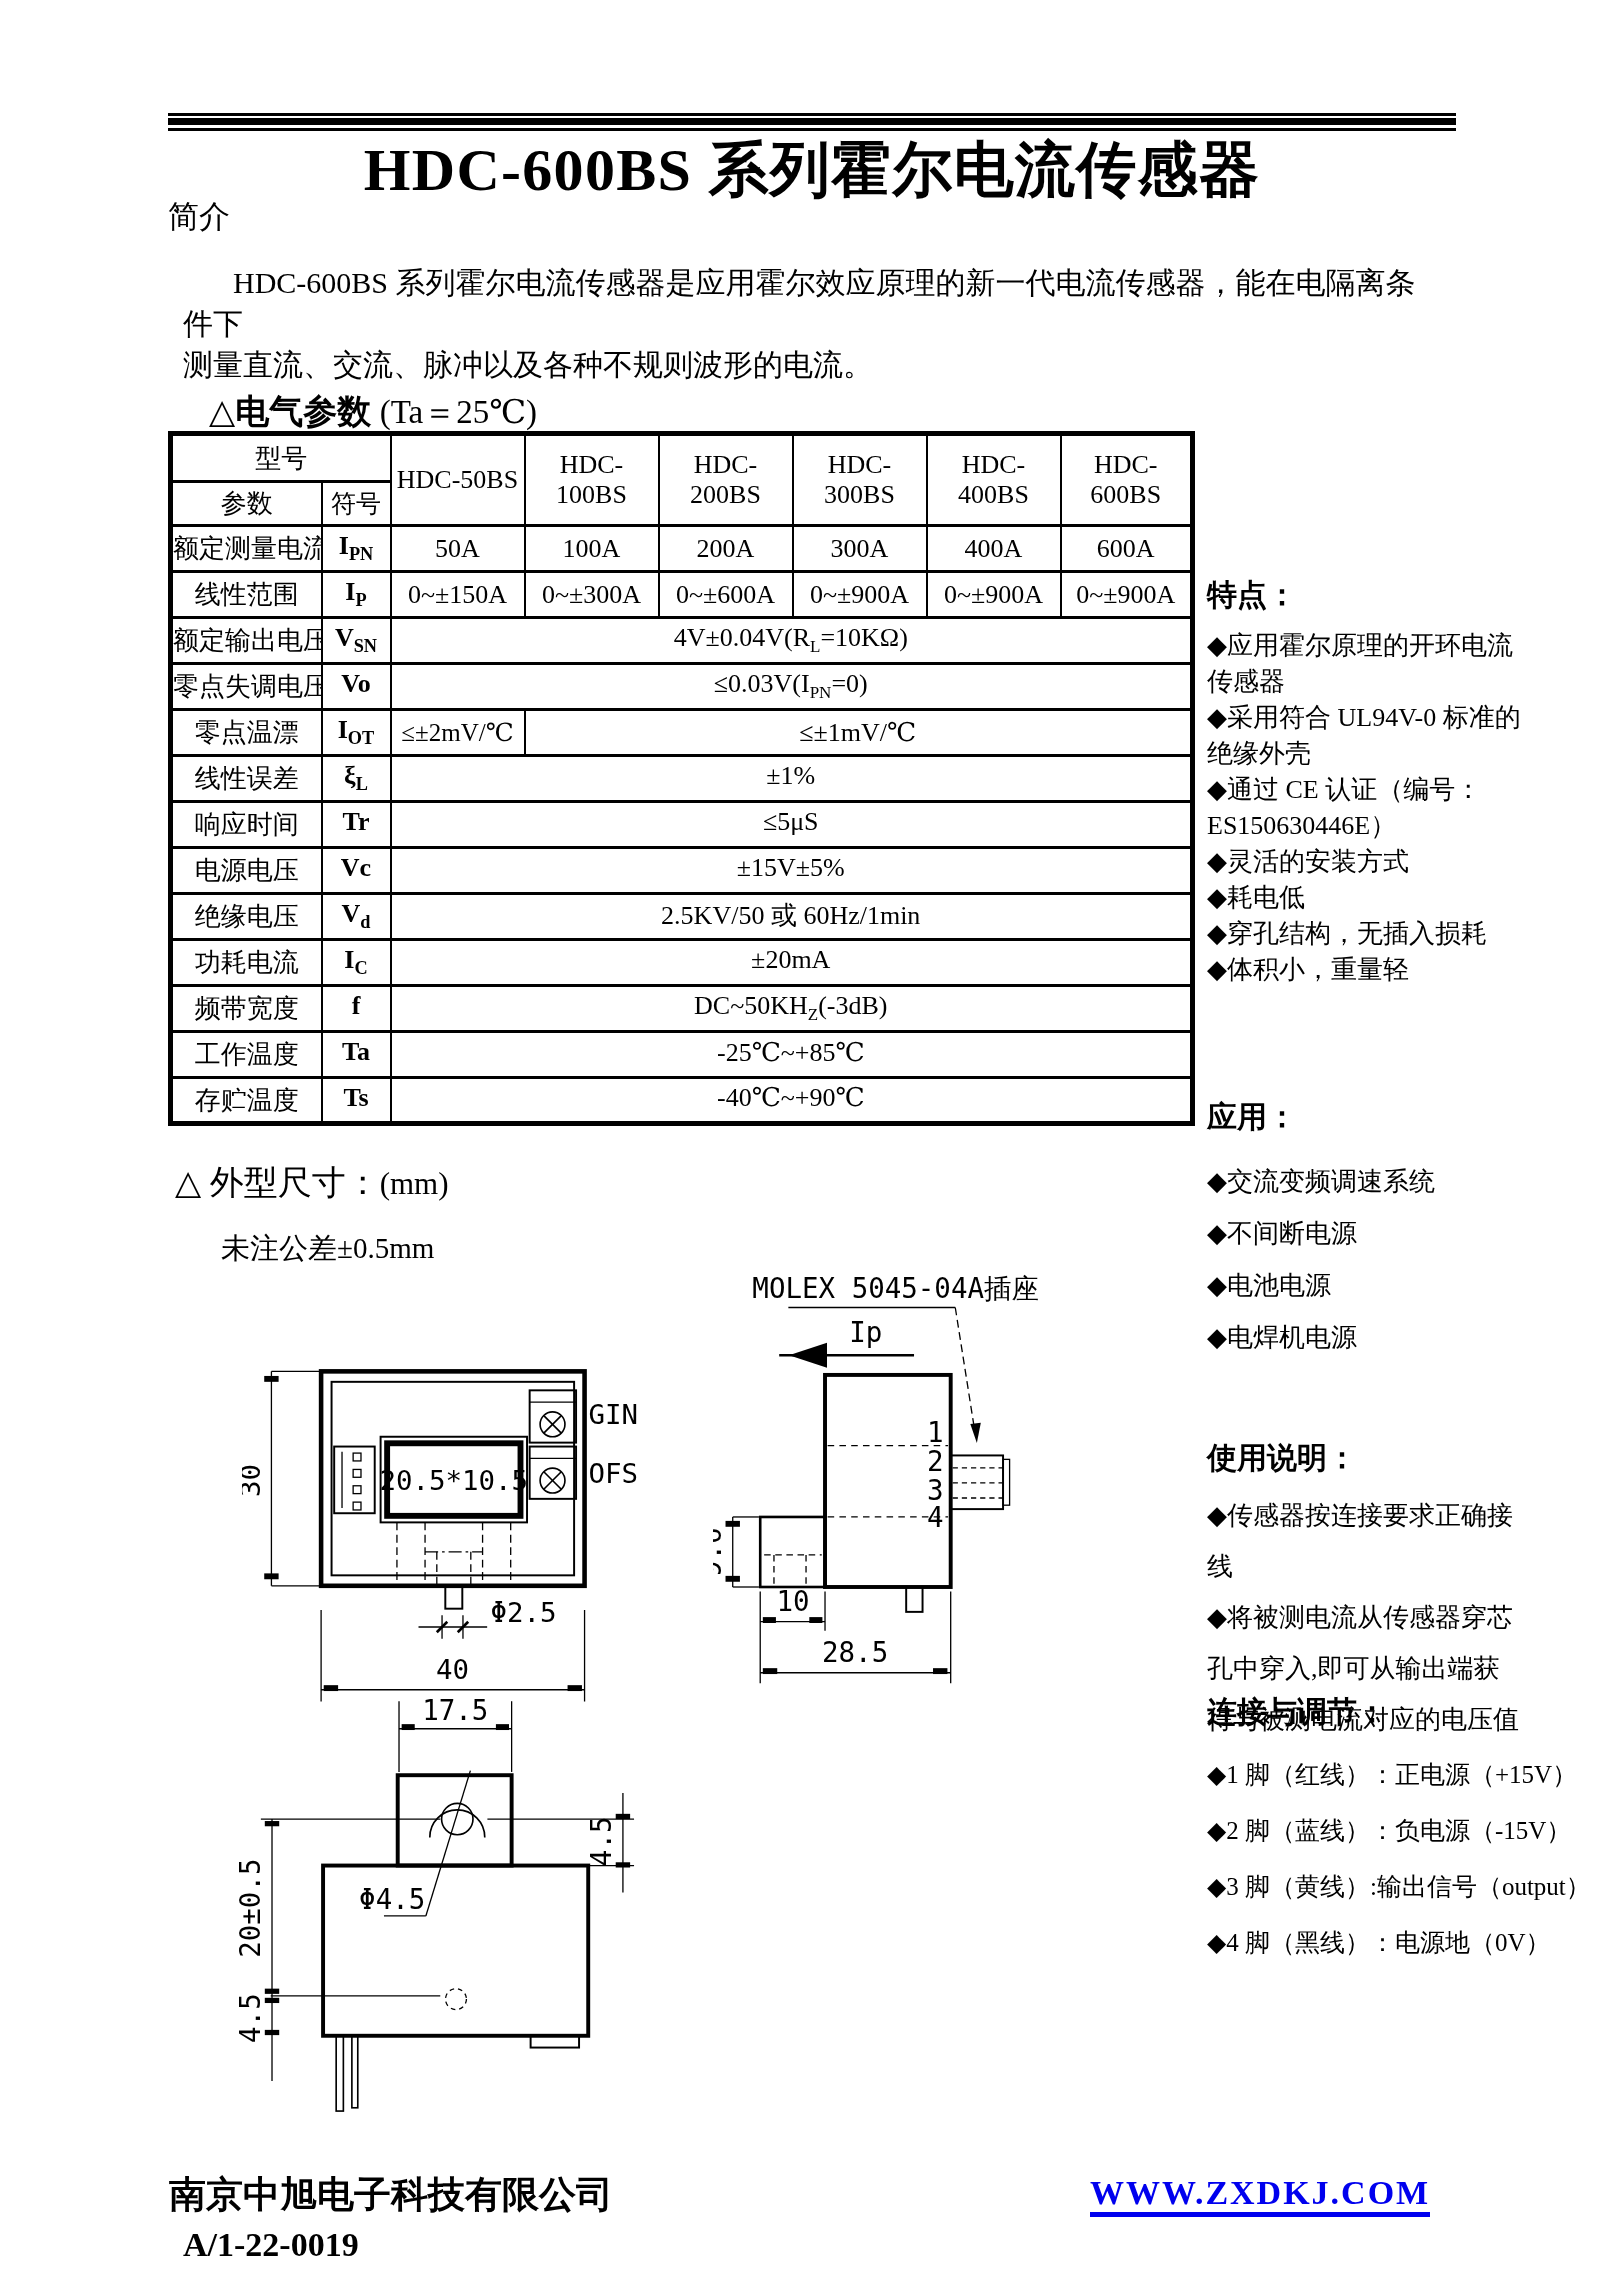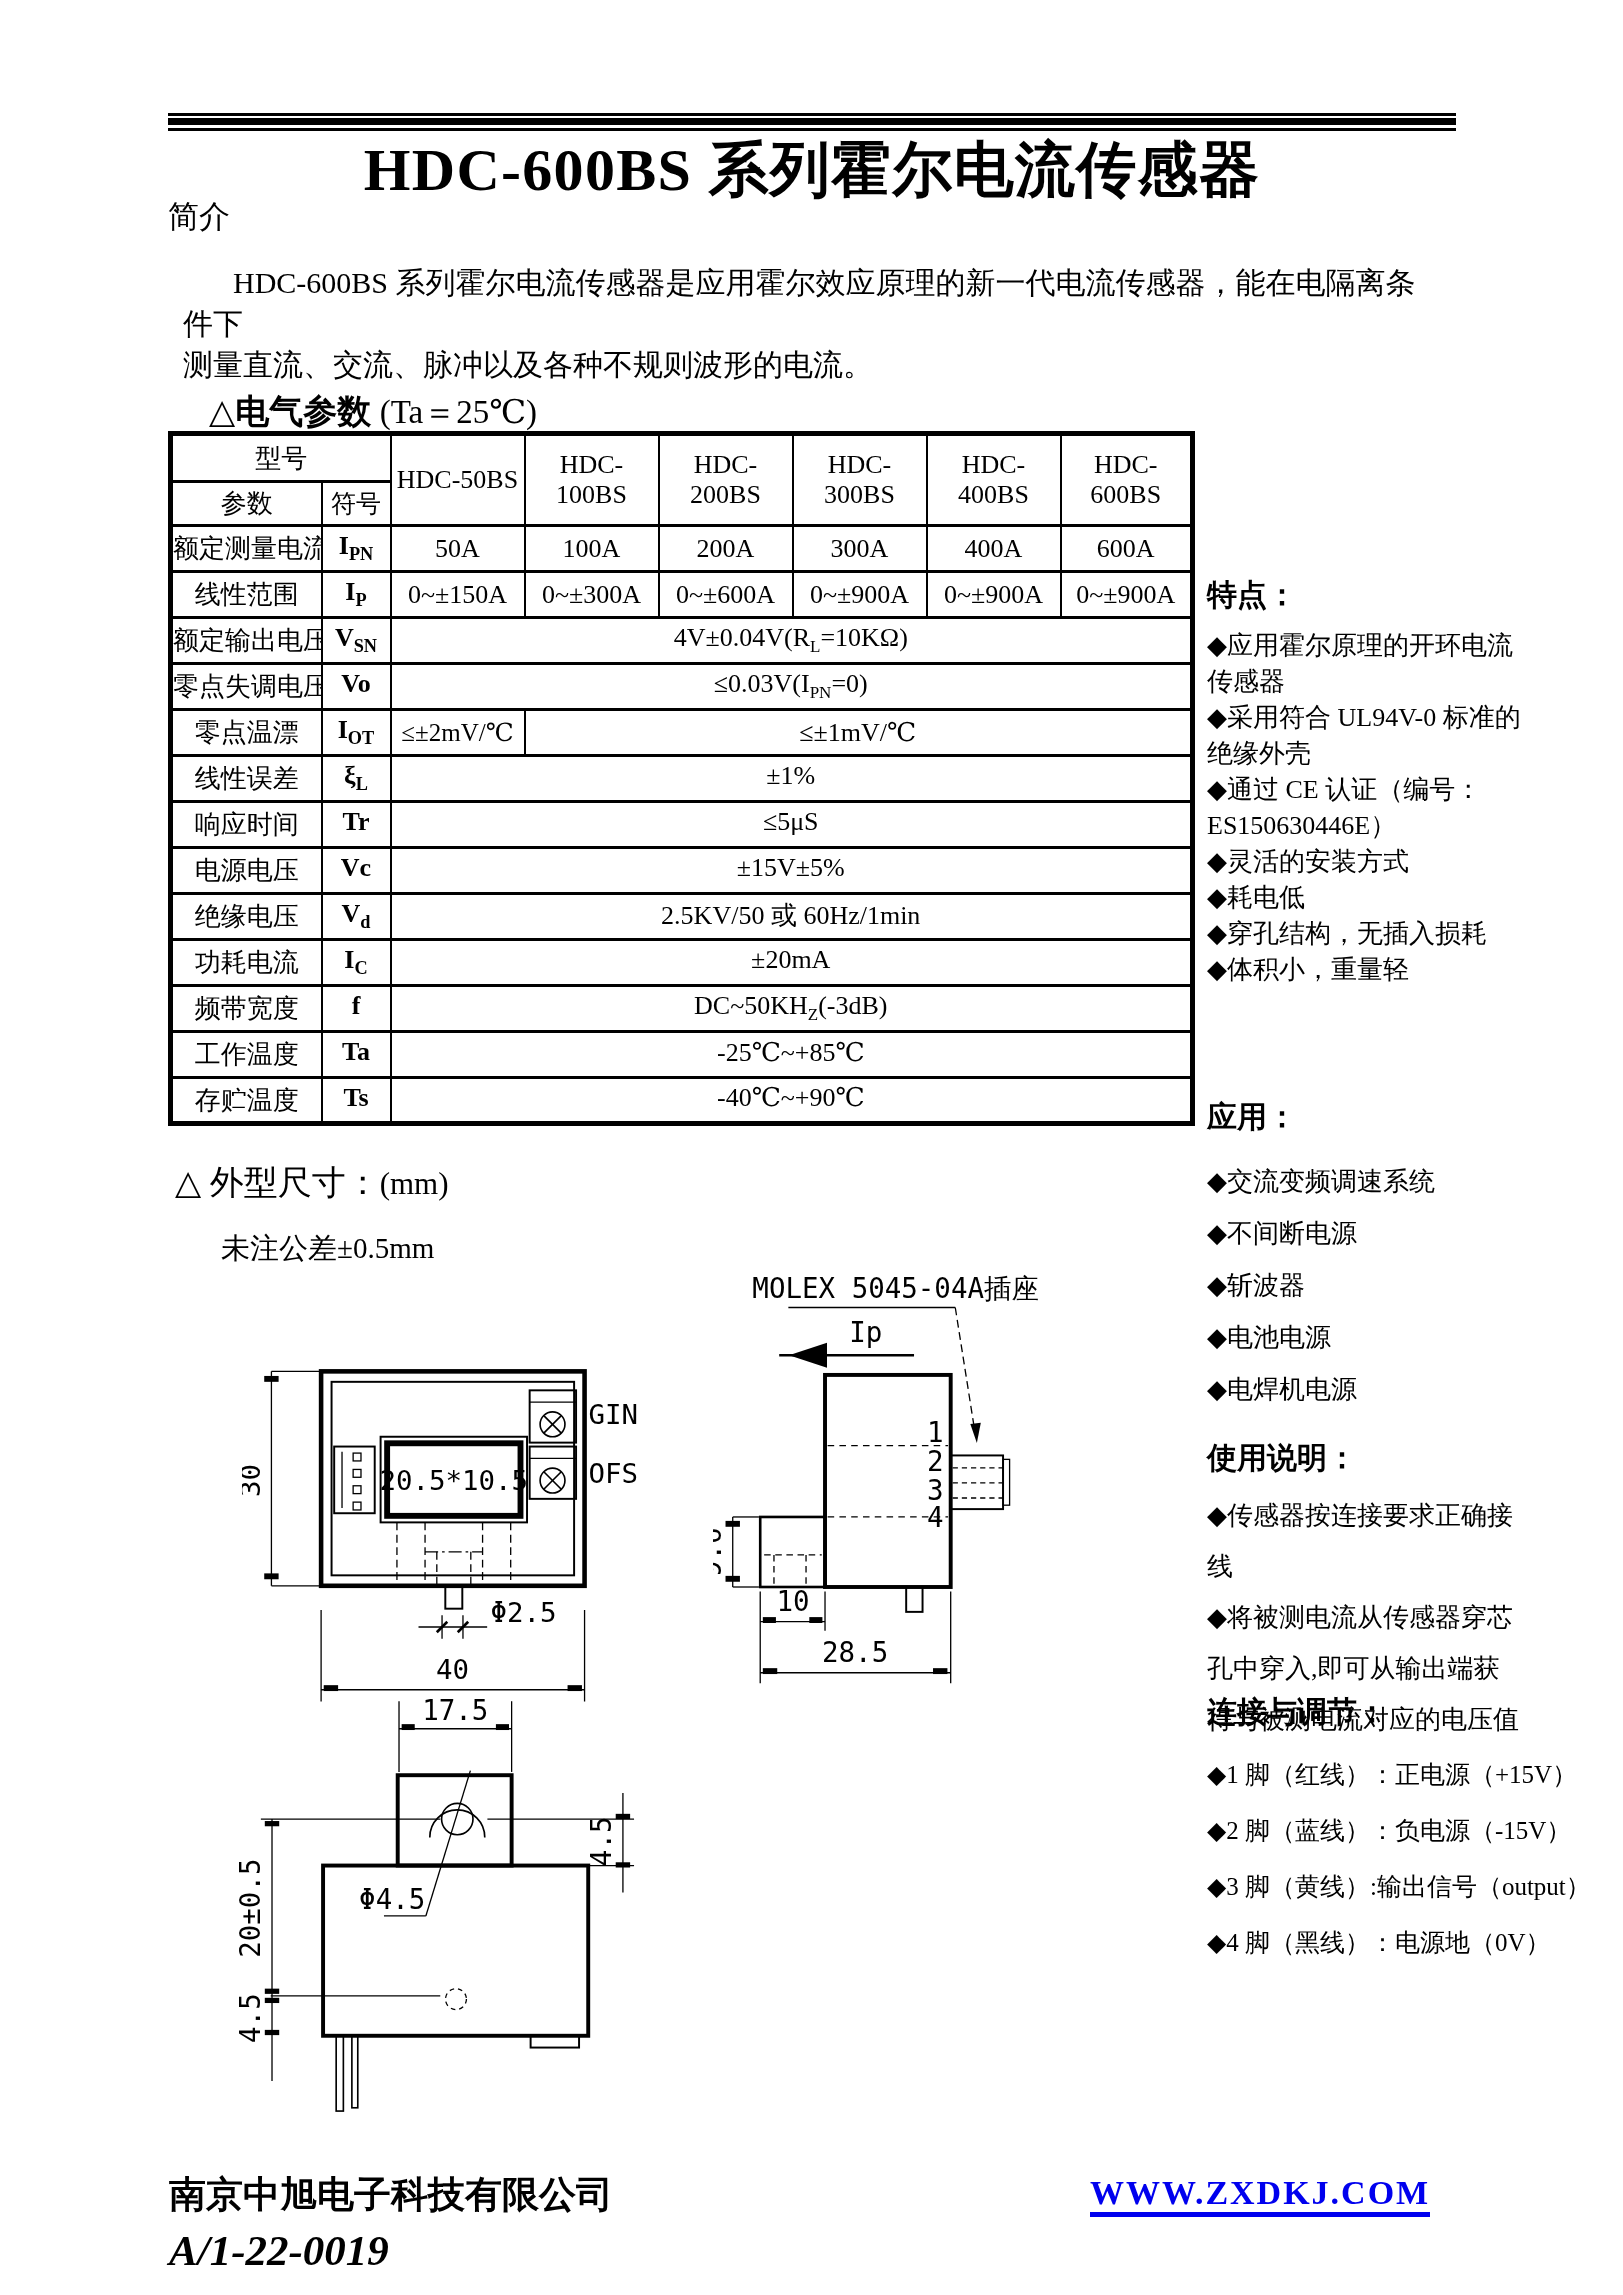--- a/index.html
+++ b/index.html
@@ -51,21 +51,21 @@
   .tol{position:absolute;left:221px;top:1229px;font-size:29px;}
 
   
   svg text{font-family:"DejaVu Sans Mono","Liberation Mono",monospace;font-size:42px;fill:#000;}
   svg .cjk{font-family:"DejaVu Sans Mono","Liberation Serif",monospace;}
   .ln{stroke:#000;fill:none;}
   .tick{fill:#000;stroke:none;}
 
   
   .company{position:absolute;left:169px;top:2170px;font-size:37px;font-weight:bold;}
-  .doccode{position:absolute;left:169px;top:2226px;font-size:43px;font-weight:bold;font-style:italic;}
+  .doccode{position:absolute;left:183px;top:2226px;font-size:34px;font-weight:bold;}
   .weblink{position:absolute;left:1090px;top:2174px;font-size:34px;font-weight:bold;
            letter-spacing:2px;color:#0000EE;border-bottom:5.2px solid #0000EE;padding-bottom:0;
            text-decoration:none;cursor:pointer;}
 </style>
 </head>
 <body>
 
 <div class="page">
 
   <div class="rule rule1"></div>
@@ -197,21 +197,20 @@
       <div>◆穿孔结构，无插入损耗</div>
       <div>◆体积小，重量轻</div>
     </div>
   </div>
 
   <div class="side" style="top:1097px">
     <div class="side-h">应用：</div>
     <div class="a-list" style="margin-top:18.3px">
       <div>◆交流变频调速系统</div>
       <div>◆不间断电源</div>
-      <div>◆斩波器</div>
       <div>◆电池电源</div>
       <div>◆电焊机电源</div>
     </div>
   </div>
 
   <div class="side" style="top:1438px">
     <div class="side-h">使用说明：</div>
     <div class="u-list" style="margin-top:10.5px">
       <div>◆传感器按连接要求正确接线</div>
       <div>◆将被测电流从传感器穿芯孔中穿入,即可从输出端获得与被测电流对应的电压值</div>

